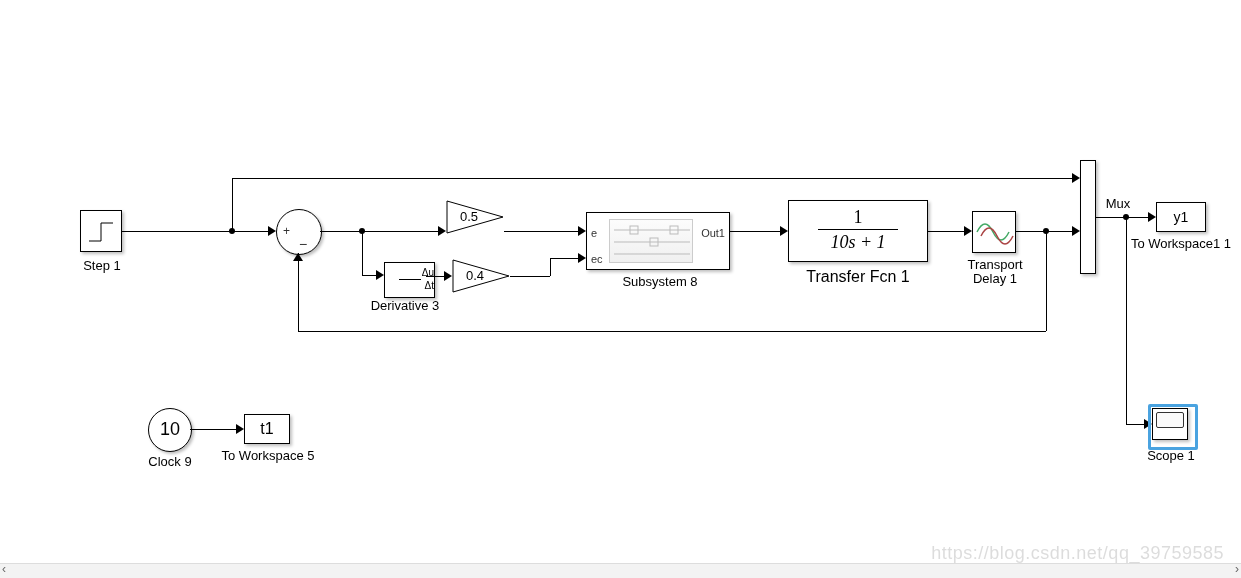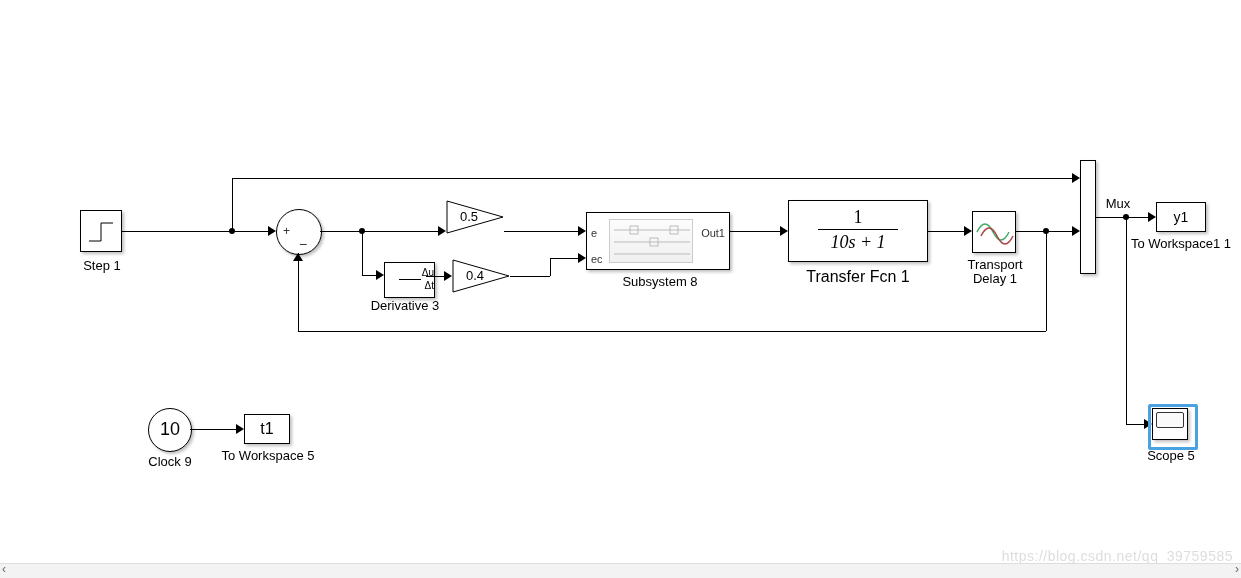--- a/index.html
+++ b/index.html
@@ -11,21 +11,21 @@
   .vwire{width:1px}
   .arrow-right{position:absolute;width:0;height:0;border-top:5px solid transparent;border-bottom:5px solid transparent;border-left:8px solid #000}
   .arrow-up{position:absolute;width:0;height:0;border-left:5px solid transparent;border-right:5px solid transparent;border-bottom:8px solid #000}
   .node{position:absolute;width:6px;height:6px;background:#000;border-radius:50%;transform:translate(-3px,-3px)}
   .sum{position:absolute;width:44px;height:44px;border:1px solid #000;border-radius:50%;background:#fff;box-shadow:2px 2px 3px rgba(0,0,0,0.25)}
   .gain{position:absolute}
   .gain svg{display:block}
   .portlabel{position:absolute;font-size:11px;color:#333}
   .subsys-inner{position:absolute;border:1px solid #ccc;background:linear-gradient(#fcfcfc,#f0f0f0)}
   .frac-line{border-top:1px solid #000;width:80px;margin:2px auto}
-  .watermark{position:absolute;right:8px;bottom:14px;color:#bbb;font-size:14px;letter-spacing:.5px;opacity:.5}
+  .watermark{position:absolute;right:17px;bottom:14px;color:#bbb;font-size:18px;letter-spacing:.5px;opacity:.5}
   .hscroll{position:absolute;left:0;right:0;bottom:0;height:14px;background:#f3f3f3;border-top:1px solid #ddd}
   .hscroll .knob{position:absolute;color:#666;font-size:12px;top:-2px}
   .scope-sel{position:absolute;border:3px solid #4aa3e0;border-radius:2px}
 </style>
 </head>
 <body>
 
 <div class="canvas">
 
   <div class="block" style="left:80px;top:210px;width:42px;height:42px">
@@ -155,21 +155,21 @@
   <div class="lbl" style="left:1124px;top:236px;width:114px">To Workspace1 1</div>
 
   <div class="wire vwire" style="left:1126px;top:217px;height:207px"></div>
   <div class="wire hwire" style="left:1126px;top:424px;width:20px"></div>
   <div class="arrow-right" style="left:1144px;top:419px"></div>
 
   <div class="scope-sel" style="left:1148px;top:404px;width:44px;height:40px"></div>
   <div class="block" style="left:1152px;top:408px;width:36px;height:32px">
     <div style="margin:3px;border:1px solid #333;height:14px;border-radius:2px;background:#fafafa"></div>
   </div>
-  <div class="lbl" style="left:1140px;top:448px;width:62px">Scope 5</div>
+  <div class="lbl" style="left:1140px;top:448px;width:62px">Scope 1</div>
 
   <div class="sum" style="left:148px;top:408px;width:42px;height:42px;text-align:center;line-height:40px;font-size:18px">
     <span>10</span>
   </div>
   <div class="lbl" style="left:144px;top:454px;width:52px">Clock 9</div>
 
   <div class="wire hwire" style="left:190px;top:429px;width:48px"></div>
   <div class="arrow-right" style="left:236px;top:424px"></div>
 
   <div class="block" style="left:244px;top:414px;width:46px;height:30px;text-align:center;line-height:28px;font-size:16px">

